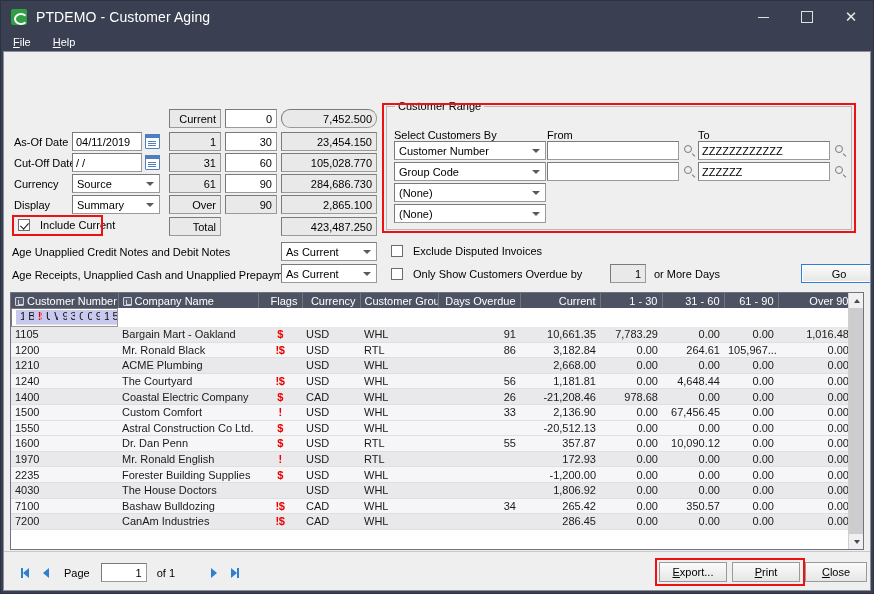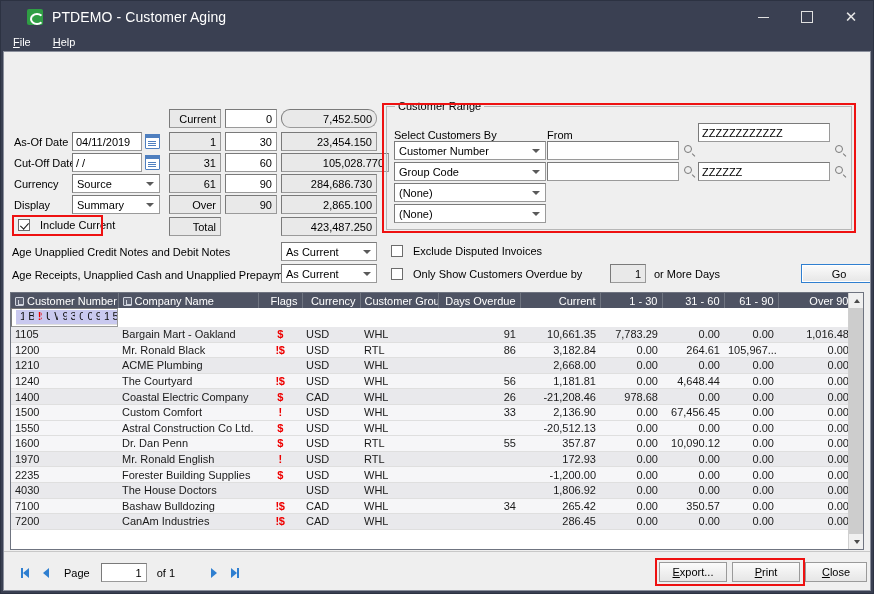--- a/index.html
+++ b/index.html
@@ -16,21 +16,21 @@
     background:#3a4052;
     border:1px solid #2c3242;
     display:flex;flex-direction:column;
     position:relative;
   }
   
   .titlebar{
     height:32px;flex:0 0 32px;
     background:#3a4052;
     display:flex;align-items:center;
-    padding-left:26px;
+    padding-left:10px;
     position:relative;
   }
   .app-icon{
     width:16px;height:16px;flex:0 0 16px;margin-right:9px;
     background:#2f9e44;border-radius:2px;
     position:relative;
   }
   .app-icon:after{
     content:"";position:absolute;left:3px;top:4px;width:10px;height:8px;
     border:2px solid #fff;border-radius:50%;
@@ -264,21 +264,21 @@
 
       <div id="buckets">
           <div class="inp ro num" style="position: absolute; left: 165px; top: 57px; width: 52px;">Current</div>
           <div class="inp num" style="position: absolute; left: 221px; top: 57px; width: 52px;">0</div>
           <div class="inp ro num" style="position: absolute; left: 277px; top: 57px; width: 96px; border-radius: 9px;">7,452.500</div>
           <div class="inp ro num" style="position: absolute; left: 165px; top: 80px; width: 52px;">1</div>
           <div class="inp num" style="position: absolute; left: 221px; top: 80px; width: 52px;">30</div>
           <div class="inp ro num" style="position: absolute; left: 277px; top: 80px; width: 96px;">23,454.150</div>
           <div class="inp ro num" style="position: absolute; left: 165px; top: 101px; width: 52px;">31</div>
           <div class="inp num" style="position: absolute; left: 221px; top: 101px; width: 52px;">60</div>
-          <div class="inp ro num" style="position: absolute; left: 277px; top: 101px; width: 108px;">105,028.770</div>
+          <div class="inp ro num" style="position: absolute; left: 277px; top: 101px; width: 96px;">105,028.770</div>
           <div class="inp ro num" style="position: absolute; left: 165px; top: 122px; width: 52px;">61</div>
           <div class="inp num" style="position: absolute; left: 221px; top: 122px; width: 52px;">90</div>
           <div class="inp ro num" style="position: absolute; left: 277px; top: 122px; width: 96px;">284,686.730</div>
           <div class="inp ro num" style="position: absolute; left: 165px; top: 143px; width: 52px;">Over</div>
           <div class="inp num ro" style="position: absolute; left: 221px; top: 143px; width: 52px;">90</div>
           <div class="inp ro num" style="position: absolute; left: 277px; top: 143px; width: 96px;">2,865.100</div>
           <div class="inp ro num" style="position: absolute; left: 165px; top: 165px; width: 52px;">Total</div>
           <div class="inp ro num" style="position: absolute; left: 277px; top: 165px; width: 96px;">423,487.250</div>
         </div>
 
@@ -291,21 +291,21 @@
       <div class="lbl" style="position:absolute;left:543px;top:77px;">From</div>
       <div class="lbl" style="position:absolute;left:694px;top:77px;">To</div>
 
       <div id="range-rows">
           <div class="sel" style="position: absolute; left: 390px; top: 89px; width: 152px;">
             <span>Customer Number</span>
             <i class="caret"></i>
           </div>
           <div class="inp" style="position: absolute; left: 543px; top: 89px; width: 132px;"></div>
           <span class="magnifier" style="position: absolute; left: 679px; top: 92px;"></span>
-          <div class="inp" style="position: absolute; left: 694px; top: 71px; width: 132px;">ZZZZZZZZZZZZ</div>
+          <div class="inp" style="position: absolute; left: 694px; top: 89px; width: 132px;">ZZZZZZZZZZZZ</div>
           <span class="magnifier" style="position: absolute; left: 830px; top: 92px;"></span>
           <div class="sel" style="position: absolute; left: 390px; top: 110px; width: 152px;">
             <span>Group Code</span>
             <i class="caret"></i>
           </div>
           <div class="inp" style="position: absolute; left: 543px; top: 110px; width: 132px;"></div>
           <span class="magnifier" style="position: absolute; left: 679px; top: 113px;"></span>
           <div class="inp" style="position: absolute; left: 694px; top: 110px; width: 132px;">ZZZZZZ</div>
           <span class="magnifier" style="position: absolute; left: 830px; top: 113px;"></span>
           <div class="sel" style="position: absolute; left: 390px; top: 131px; width: 152px;">

